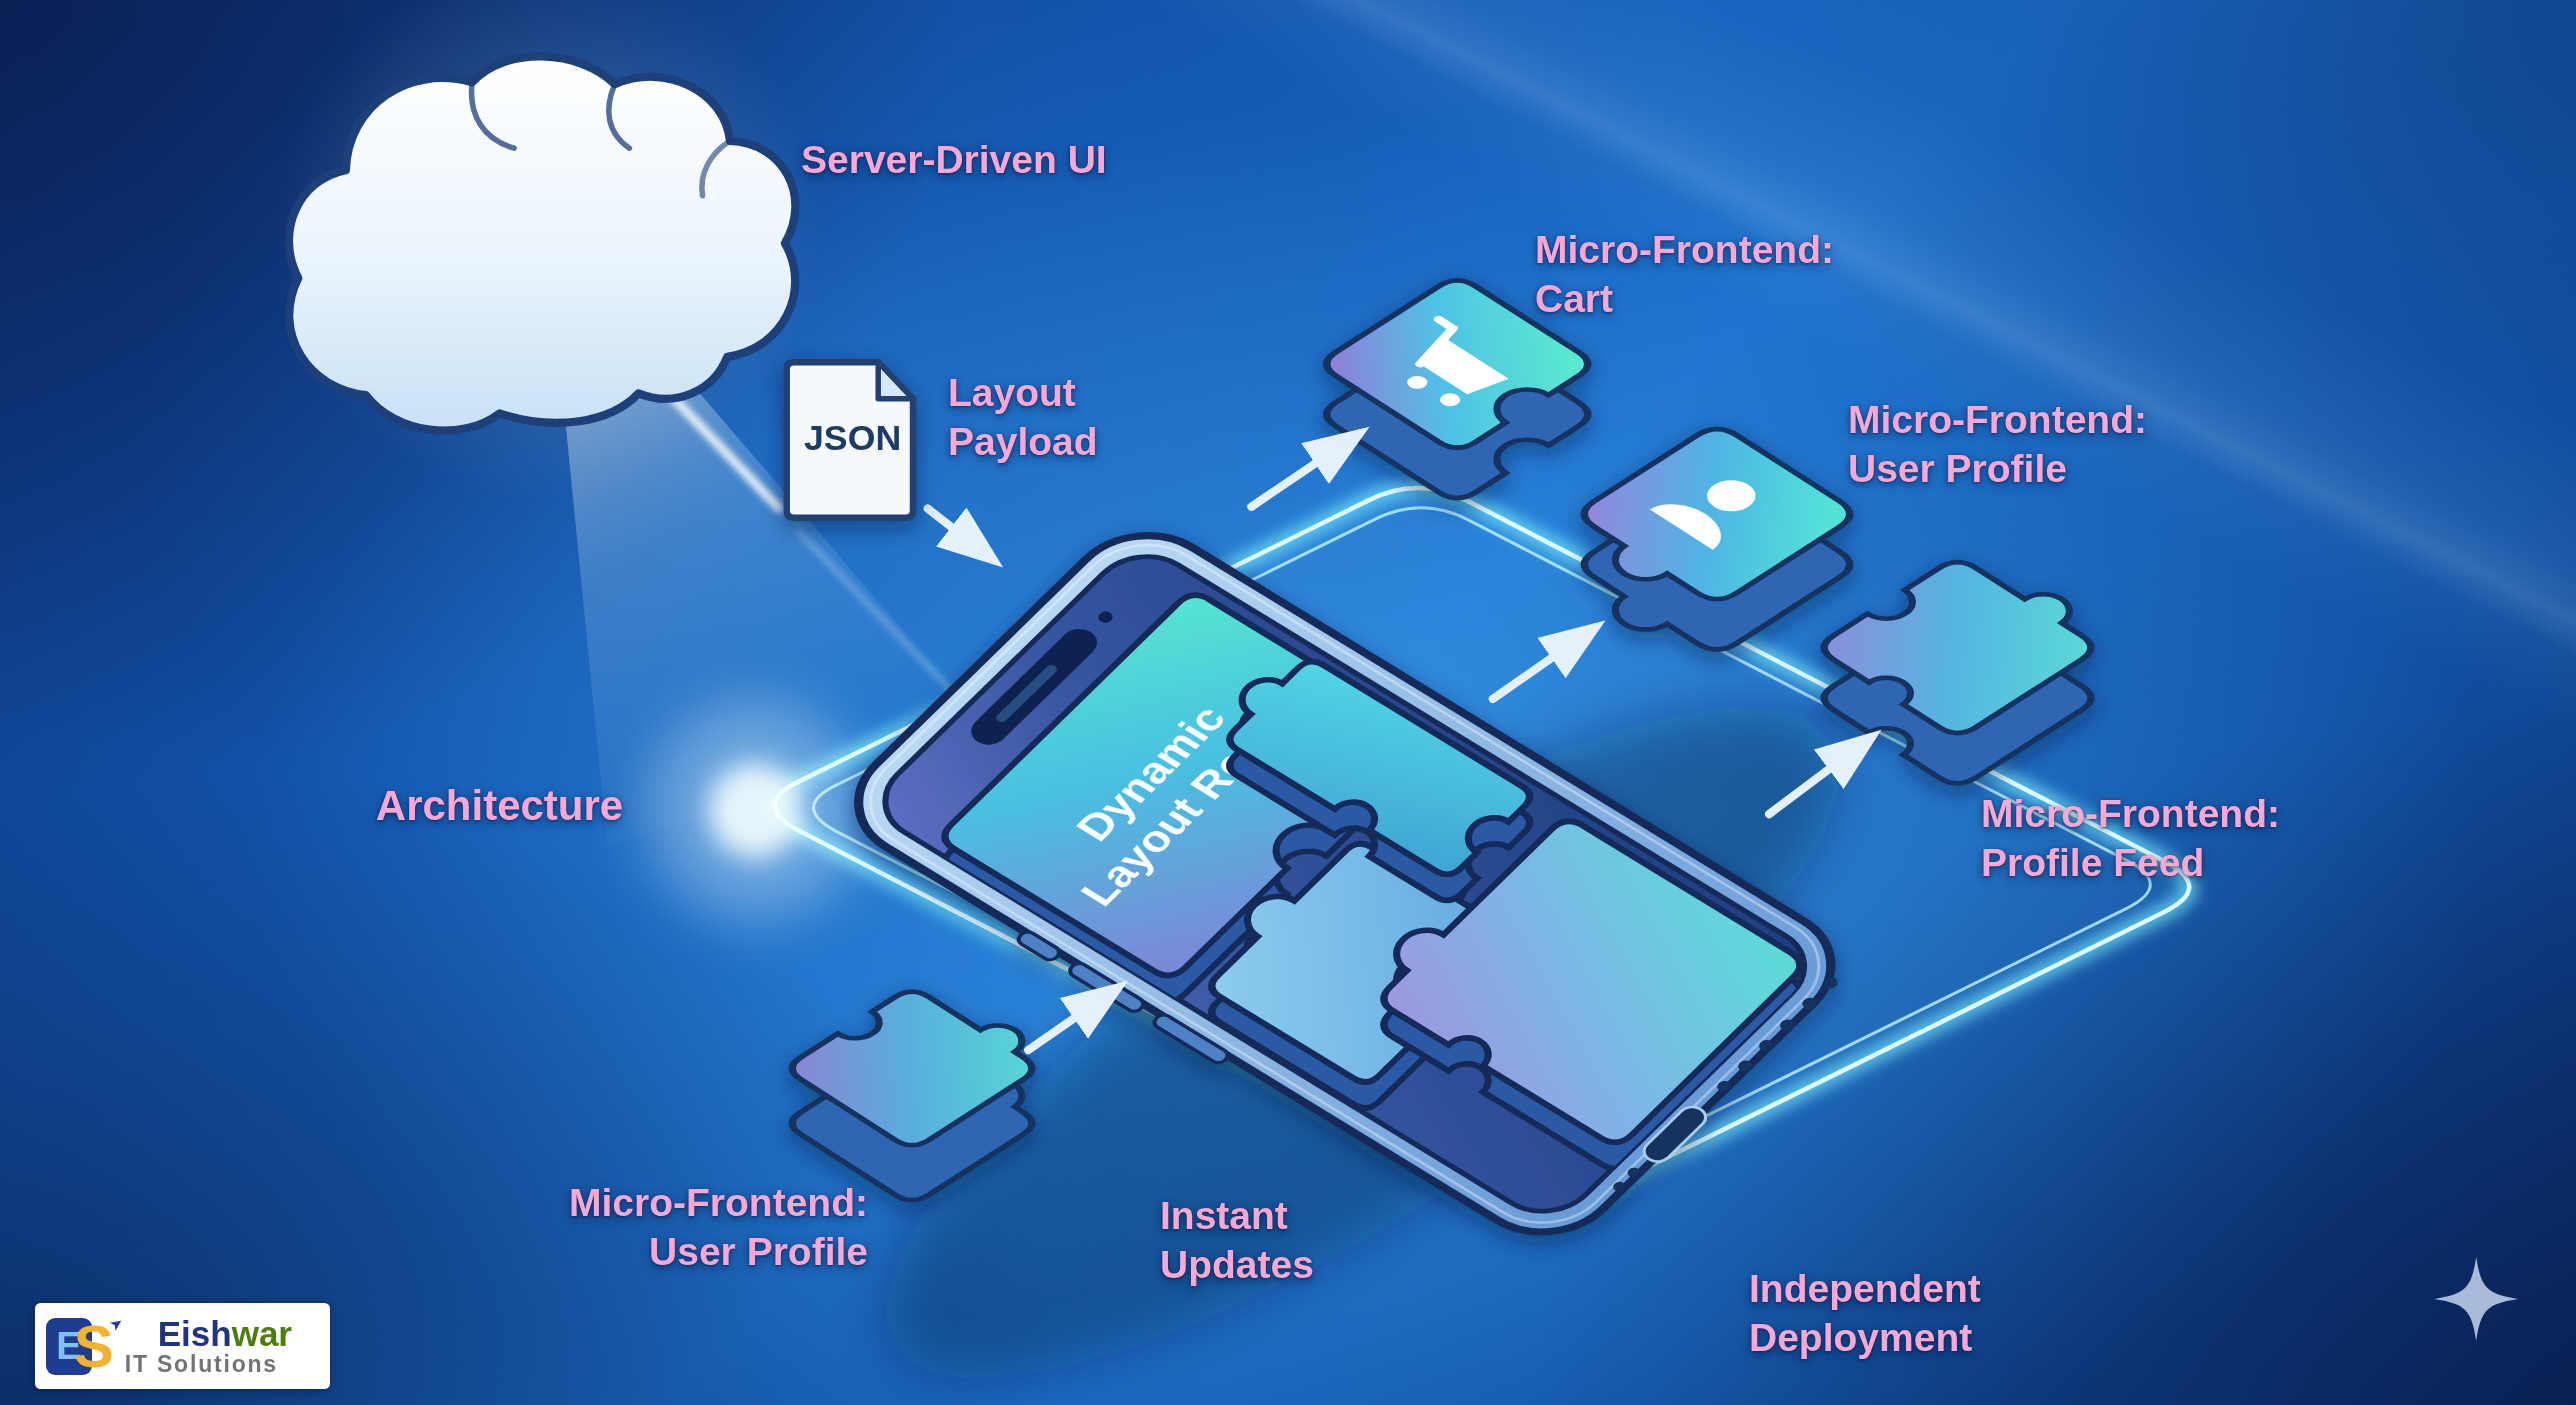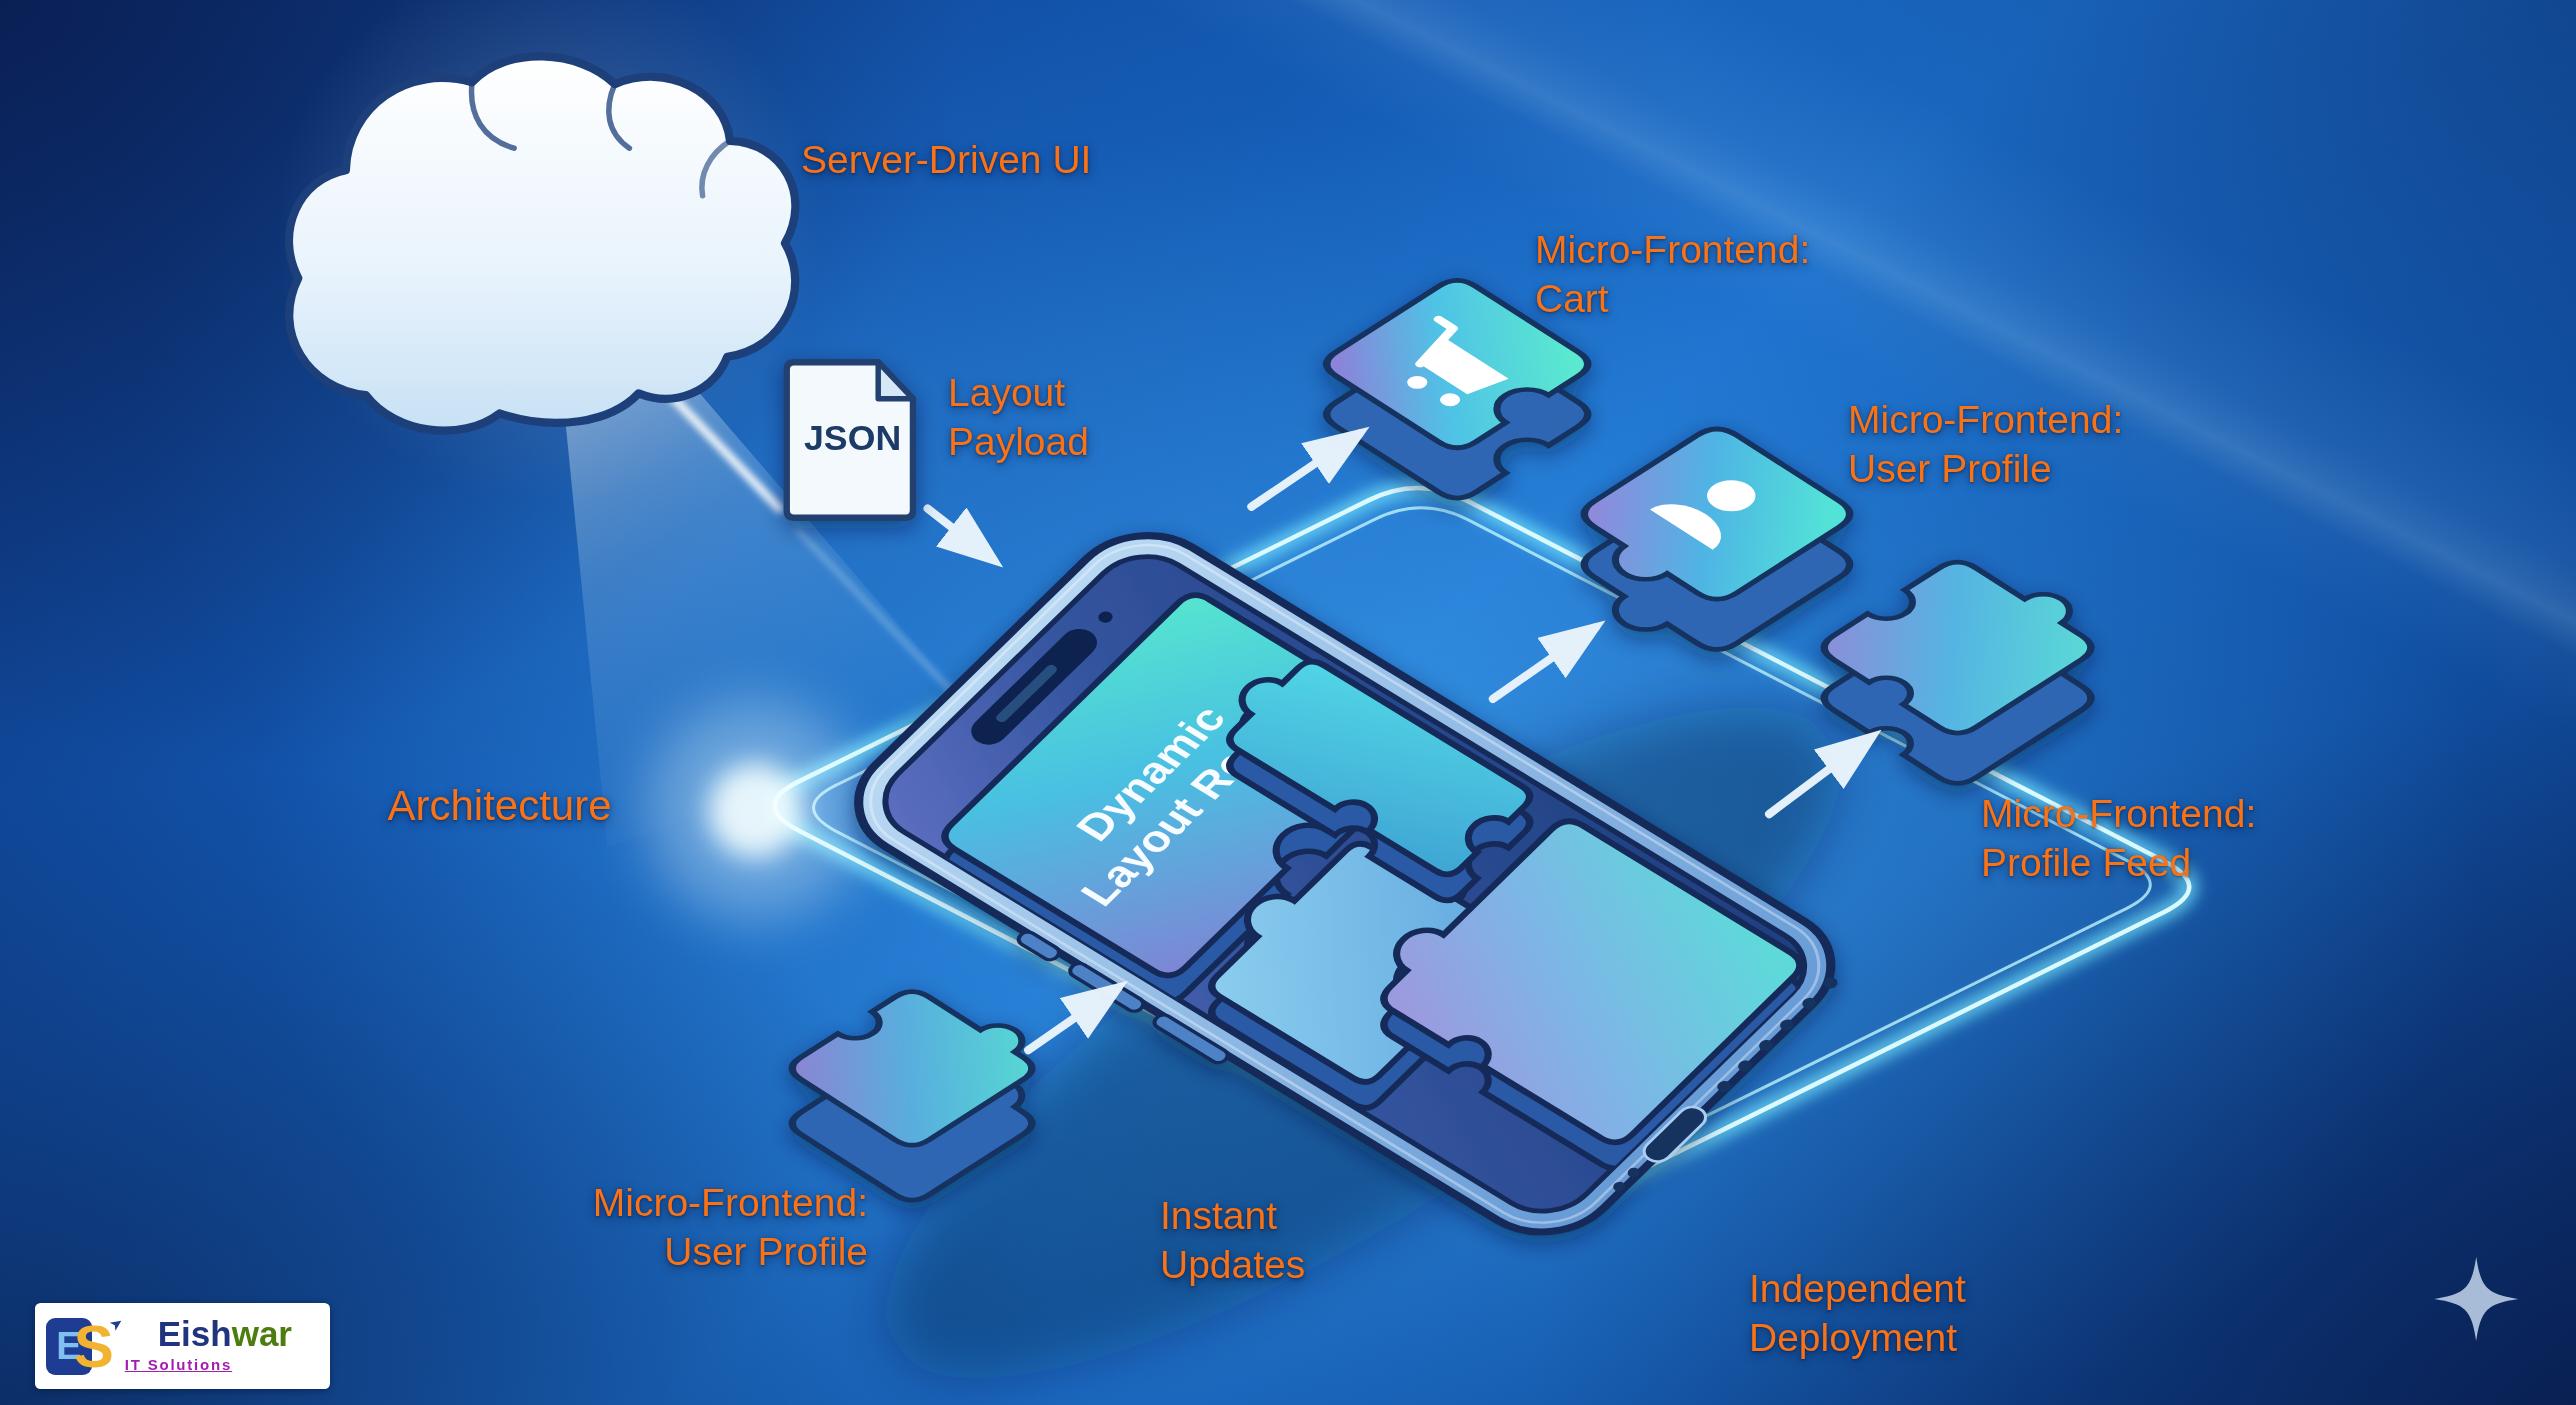--- a/index.html
+++ b/index.html
@@ -15,37 +15,37 @@
   #vig-tl{left:0;top:0;width:1052px;height:869px;background:radial-gradient(ellipse at 0% 0%, rgba(8,22,64,.60), transparent 65%);}
   #vig-bl{left:0;top:695px;width:1143px;height:710px;background:radial-gradient(ellipse at 0% 100%, rgba(7,18,55,.62), transparent 66%);}
   #vig-br{left:1372px;top:604px;width:1204px;height:801px;background:radial-gradient(ellipse at 100% 100%, rgba(7,20,60,.45), transparent 62%);}
   #vig-tr{left:1555px;top:0;width:1021px;height:640px;background:radial-gradient(ellipse at 100% 0%, rgba(10,30,80,.38), transparent 62%);}
   .streak{position:absolute;pointer-events:none;}
   #streak-1{left:1006px;top:110px;width:1830px;height:274px;transform:rotate(27deg);
     background:linear-gradient(to bottom,transparent,rgba(190,230,255,.07) 45%,rgba(190,230,255,.10) 52%,rgba(190,230,255,.07) 58%,transparent);}
   #streak-2{left:1189px;top:302px;width:1647px;height:64px;transform:rotate(27deg);
     background:linear-gradient(to bottom,transparent,rgba(205,240,255,.12),transparent);}
   svg{position:absolute;left:0;top:0;}
-  .lbl{position:absolute;color:#f97316;font-weight:normal;font-size:39px;line-height:49px;
+  .lbl{position:absolute;color:#f9a8d4;font-weight:bold;font-size:39px;line-height:49px;
     text-shadow:0 2.7px 9.1px rgba(0,20,60,.55), 0 0.9px 2.7px rgba(0,20,60,.5);white-space:nowrap;}
   .lbl .indent{}
   .lbl.center{text-align:center;white-space:normal;}
   .lbl.right{text-align:right;white-space:normal;}
   
   .logo{position:absolute;left:35px;top:1303px;width:295px;height:86px;background:#ffffff;border-radius:5.5px;
     display:flex;align-items:center;gap:11px;padding:0 11px;box-sizing:border-box;box-shadow:0 1.8px 7.3px rgba(0,10,40,.4);}
   .logo-mark{position:relative;display:flex;align-items:center;height:66px;}
   .mark-e{display:inline-block;width:46px;height:57px;background:#1e3d92;color:#7fc0ee;border-radius:9.1px;
     font-size:38px;line-height:57px;text-align:center;font-weight:bold;}
   .mark-s{color:#f2b331;font-size:60px;font-weight:bold;margin-left:-18.3px;line-height:57px;}
   .mark-cursor{position:absolute;right:-9.1px;top:1.8px;color:#1e3d92;font-size:15.6px;transform:rotate(-35deg);}
   .logo-text{display:flex;flex-direction:column;justify-content:center;}
   .logo-name{font-size:35px;font-weight:bold;line-height:37px;}
   .nm-a{color:#20357e;margin-left:33px;} .nm-b{color:#4d7c0f;}
-  .logo-sub{color:#a21caf;font-size:15px;font-weight:bold;letter-spacing:1.8px;line-height:25.6px;text-decoration:underline;}
+  .logo-sub{color:#737373;font-size:23px;font-weight:bold;letter-spacing:1.8px;line-height:25.6px;}
 </style>
 </head>
 <body>
 
 <div class="vig" id="vig-tl"></div>
 <div class="vig" id="vig-tr"></div>
 <div class="vig" id="vig-bl"></div>
 <div class="vig" id="vig-br"></div>
 <div class="streak" id="streak-1"></div>
 <div class="streak" id="streak-2"></div>

